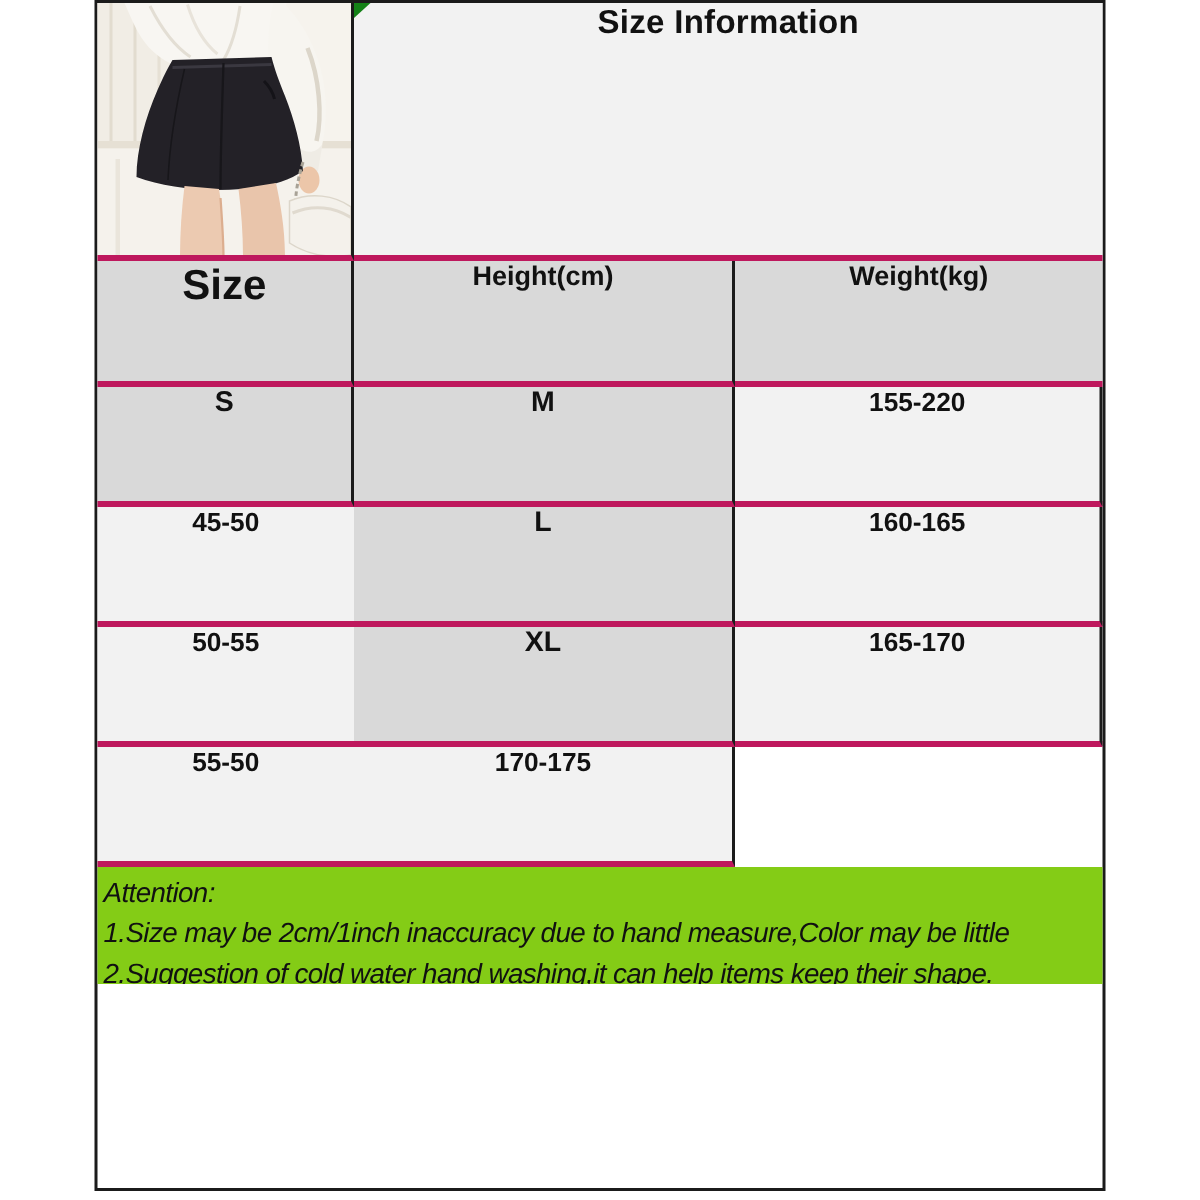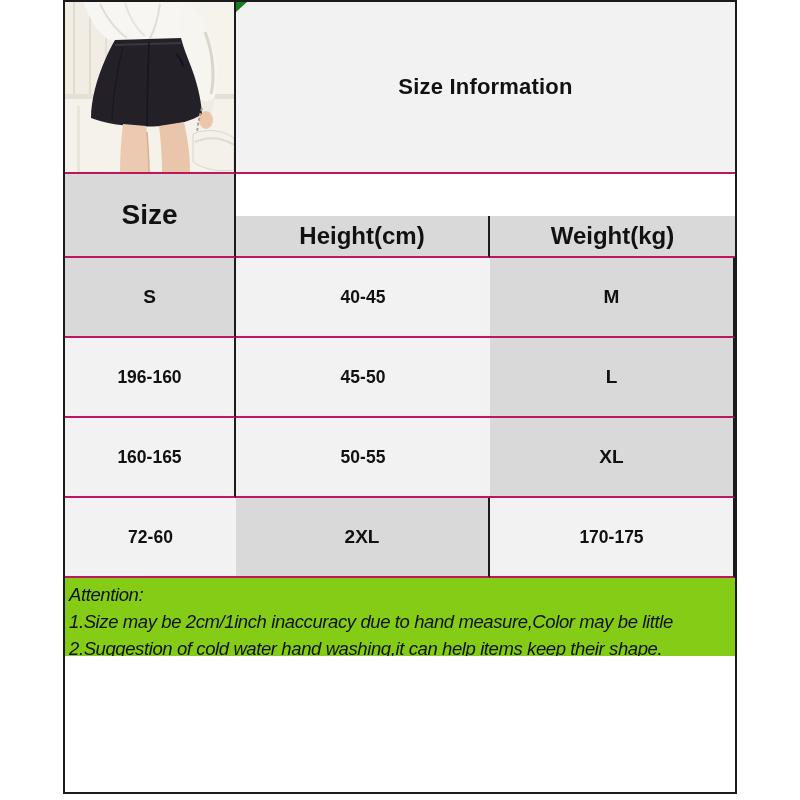--- a/index.html
+++ b/index.html
@@ -21,23 +21,22 @@
     box-sizing: border-box;
     border: 2px solid #1b1b1b;
     background: #ffffff;
     display: grid;
     grid-template-columns: 171px 254px 245px;
     grid-template-rows: 172px 84px 80px 80px 80px 80px 78px 136px;
   }
   .cell {
     box-sizing: border-box;
     border-right: 2px solid #1b1b1b;
-    border-bottom: 2px solid #be185d;
+    border-bottom: 4px solid #be185d;
     display: flex;
-    align-items: center;
     justify-content: center;
     overflow: hidden;
   }
   .cell.last-col { border-right: none; }
   .cell.last-row { border-bottom: none; }
 
   .photo-cell { padding: 0; background: #f1ede5; }
   .photo-cell svg { display: block; width: 169px; height: 170px; }
 
   .title-cell {
@@ -55,21 +54,21 @@
     top: 0;
     left: 0;
     width: 0;
     height: 0;
     border-top: 10px solid #148117;
     border-right: 11px solid transparent;
   }
 
   .head-cell { background: #d9d9d9; font-weight: bold; }
   .head-size { font-size: 28px; }
-  .head-col  { font-size: 24px; margin-top: 42px; }
+  .head-col  { font-size: 18px; }
 
   .label-cell { background: #d9d9d9; font-weight: bold; font-size: 19px; }
   .value-cell { background: #f2f2f2; font-weight: bold; font-size: 17.5px; }
 
   .attention-cell {
     grid-column: 1 / 4;
     background: #84cc16;
     align-items: flex-start;
     justify-content: flex-start;
     flex-direction: column;
@@ -136,34 +135,33 @@
   <div class="cell title-cell last-col">
     <span class="corner-marker"></span>
     <span class="page-title">Size Information</span>
   </div>
 
   <div class="cell head-cell head-size">Size</div>
   <div class="cell head-cell head-col">Height(cm)</div>
   <div class="cell head-cell head-col last-col">Weight(kg)</div>
 
   <div class="cell label-cell">S</div>
-  <div class="cell value-cell last-col">40-45</div>
 
   <div class="cell label-cell">M</div>
-  <div class="cell value-cell">196-160</div>
+  <div class="cell value-cell">155-220</div>
   <div class="cell value-cell last-col">45-50</div>
 
   <div class="cell label-cell">L</div>
   <div class="cell value-cell">160-165</div>
   <div class="cell value-cell last-col">50-55</div>
 
   <div class="cell label-cell">XL</div>
-  <div class="cell value-cell last-col">72-60</div>
+  <div class="cell value-cell">165-170</div>
+  <div class="cell value-cell last-col">55-50</div>
 
-  <div class="cell label-cell">2XL</div>
   <div class="cell value-cell">170-175</div>
 
   <div class="cell attention-cell last-col last-row">
     <div>Attention:</div>
     <div>1.Size may be 2cm/1inch inaccuracy due to hand measure,Color may be little</div>
     <div>2.Suggestion of cold water hand washing,it can help items keep their shape.</div>
   </div>
 
 </div>
 

